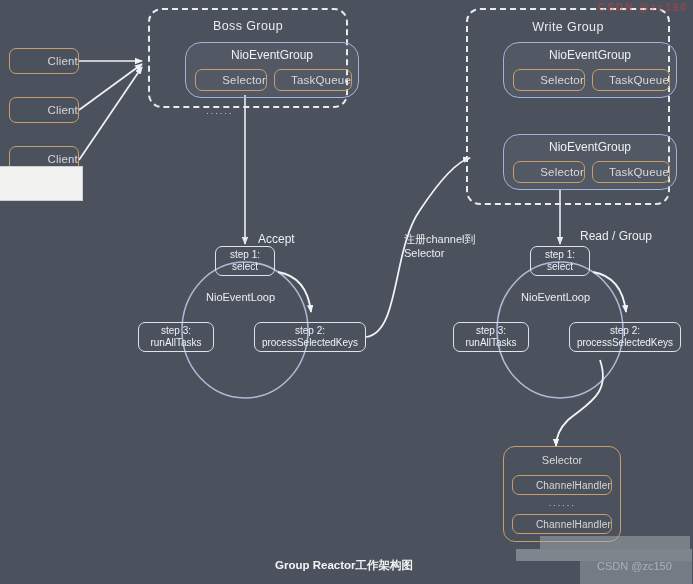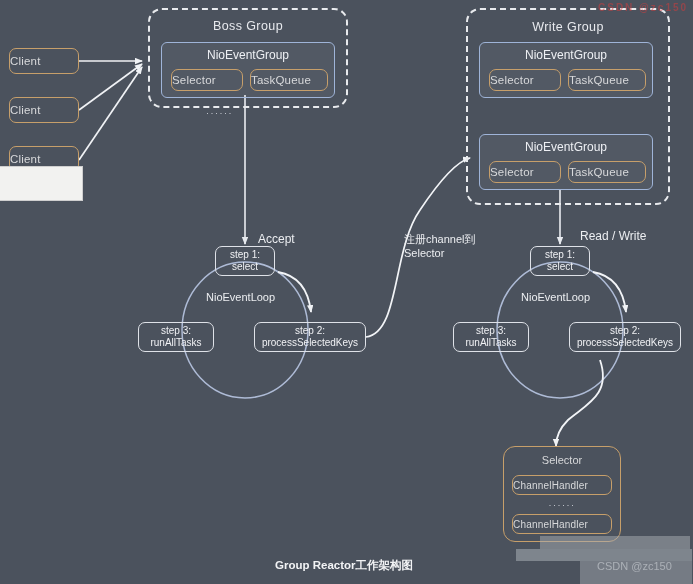--- a/index.html
+++ b/index.html
@@ -26,39 +26,40 @@
     position:absolute;left:0;right:0;
     text-align:center;
     color:#e8eaee;
     font-size:12.5px;
     letter-spacing:.4px;
   }
 
   
   .evgroup{
     border:1.6px solid #9fb4d8;
-    border-radius:6px;
+    border-radius:16px;
     background:rgba(255,255,255,0.045);
     box-sizing:border-box;
     position:absolute;
+    margin-left:24px;
   }
   .evgroup-title{
     position:absolute;left:0;right:0;top:5px;
     text-align:center;color:#eef0f4;font-size:12px;
   }
 
   
   .gold{
     position:absolute;box-sizing:border-box;
     border:1.5px solid #c79f6a;
     border-radius:7px;
     background:transparent;
     color:#d8d9db;
     font-size:11.5px;
-    display:flex;align-items:center;justify-content:flex-start;
+    display:flex;align-items:center;justify-content:flex-end;
     letter-spacing:.2px;
   }
 
   
   .step{
     position:absolute;box-sizing:border-box;
     border:1.3px solid #dfe2e8;
     border-radius:7px;
     background:transparent;
     color:#f0f1f4;
@@ -195,21 +196,21 @@
   </div>
 
   <div class="step" style="left:138px;top:322px;width:76px;height:30px;">
     <span>step 3:</span>
     <span>runAllTasks</span>
   </div>
 
   <div class="txt small" style="left:404px;top:232px;">注册channel到</div>
   <div class="txt small" style="left:404px;top:247px;">Selector</div>
 
-  <div class="txt" style="left:580px;top:229px;">Read / Write</div>
+  <div class="txt" style="left:580px;top:229px;">Read / Group</div>
 
   <div class="step" style="left:530px;top:246px;width:60px;height:30px;">
     <span>step 1:</span>
     <span>select</span>
   </div>
 
   <div class="txt small" style="left:521px;top:291px;">NioEventLoop</div>
 
   <div class="step" style="left:569px;top:322px;width:112px;height:30px;">
     <span>step 2:</span>

